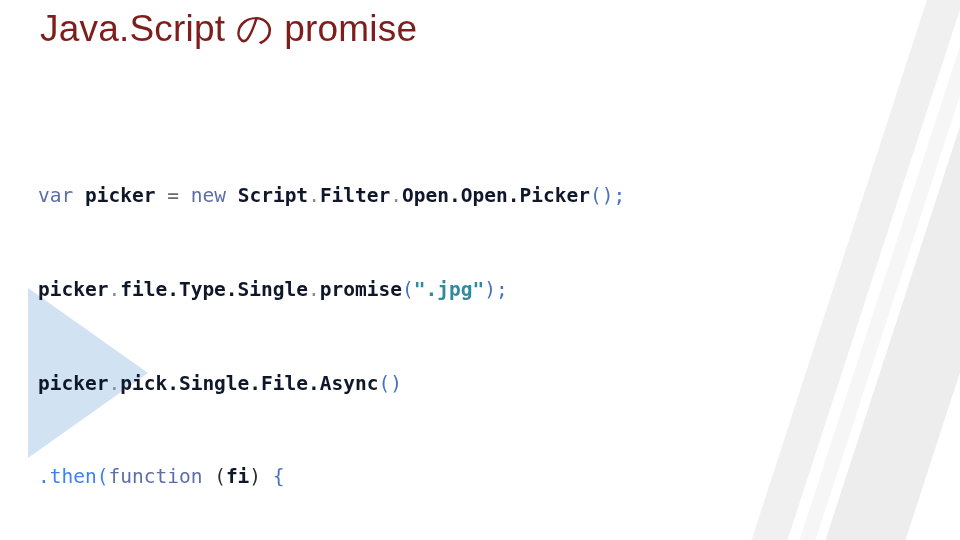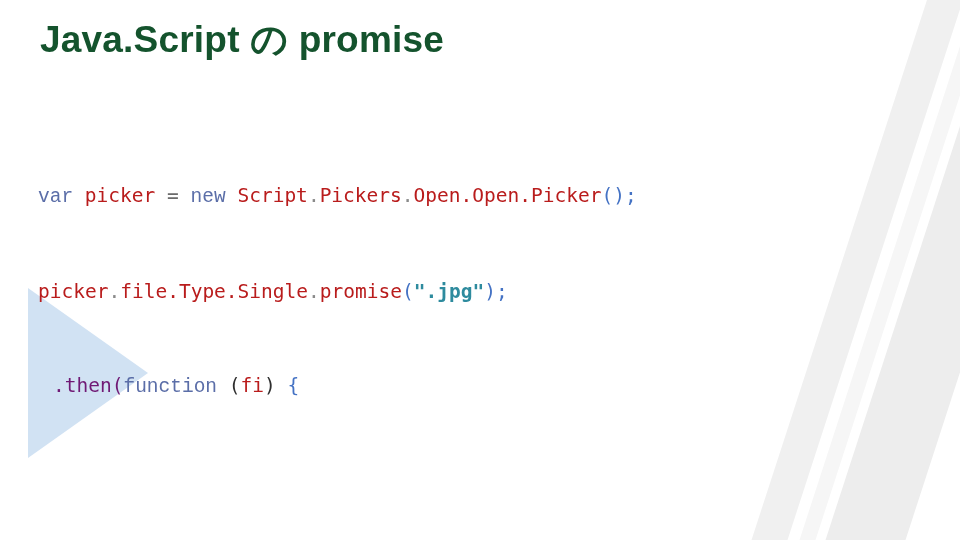--- a/index.html
+++ b/index.html
@@ -42,68 +42,69 @@
     border-top: 85px solid transparent;
     border-bottom: 85px solid transparent;
     border-left: 120px solid #cfe0f2;
     opacity: 0.95;
   }
 
   
   .title {
     position: absolute;
     left: 40px;
-    top: 15px;
+    top: 4px;
     font-size: 37px;
-    color: #14532d;
-    font-weight: 700;
+    color: #7f1d1d;
+    font-weight: 400;
     letter-spacing: 0.2px;
     white-space: nowrap;
   }
 
   
   .code {
     position: absolute;
     left: 38px;
     top: 118px;
     width: 890px;
     font-family: "DejaVu Sans Mono", monospace;
     font-size: 19.5px;
     line-height: 31.2px;
     color: #262626;
     white-space: pre;
     letter-spacing: 0px;
   }
   .code .line { white-space: pre; }
 
   
-  .kw      { color: #5b6ea8; font-weight: normal; font-family: Liberation Mono, monospace; }
-  .id      { color: #b91c1c; font-weight: normal; }
+  .kw      { color: #5b6ea8; font-weight: normal; }
+  .id      { color: #0f172a; font-weight: bold; }
   .punct   { color: #2f2f2f; }
   .dot     { color: #8a8a8a; }
   .op      { color: #6b6b6b; }
   .str     { color: #2e8b9e; font-weight: bold; }
-  .fn      { color: #701a75; margin-left: 15px; }
+  .fn      { color: #3b82f6; }
   .paren   { color: #4472c4; }
 </style>
 </head>
 <body>
 
 <div class="bg-layer">
   <div class="slash s1"></div>
   <div class="slash s2"></div>
   <div class="slash s3"></div>
   <div class="tri-blue"></div>
 </div>
 
 <div class="title">Java.Script の promise</div>
 
 <div class="code">
-  <div class="line"><span class="kw">var</span> <span class="id">picker</span> <span class="op">=</span> <span class="kw">new</span> <span class="id">Script</span><span class="dot">.</span><span class="id">Pickers</span><span class="dot">.</span><span class="id">Open.Open.Picker</span><span class="paren">();</span></div>
+  <div class="line"><span class="kw">var</span> <span class="id">picker</span> <span class="op">=</span> <span class="kw">new</span> <span class="id">Script</span><span class="dot">.</span><span class="id">Filter</span><span class="dot">.</span><span class="id">Open.Open.Picker</span><span class="paren">();</span></div>
   <div class="line"><span class="id">picker</span><span class="dot">.</span><span class="id">file.Type.Single</span><span class="dot">.</span><span class="id">promise</span><span class="paren">(</span><span class="str">".jpg"</span><span class="paren">);</span></div>
+  <div class="line"><span class="id">picker</span><span class="dot">.</span><span class="id">pick.Single.File.Async</span><span class="paren">()</span></div>
   <div class="line"><span class="fn">.then(</span><span class="kw">function</span> <span class="punct">(</span><span class="id">fi</span><span class="punct">)</span> <span class="paren">{</span></div>
   
   
   
   
   
   
   
   
 </div>

